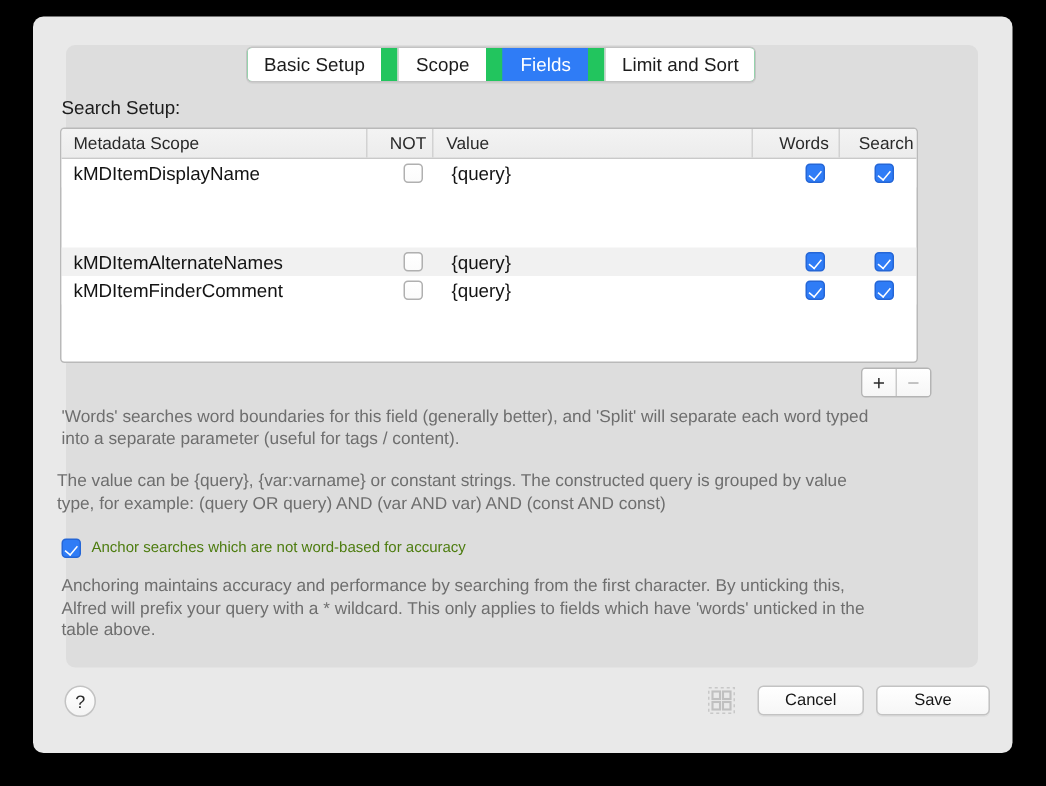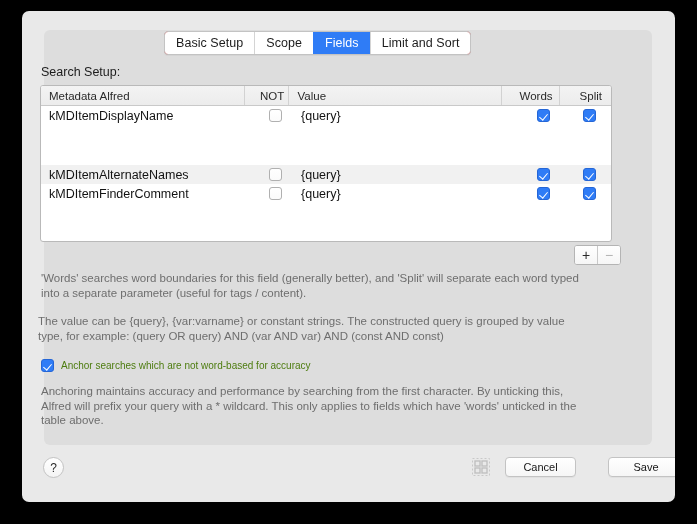--- a/index.html
+++ b/index.html
@@ -38,25 +38,26 @@
     border-radius: 6px;
   }
 
   
   #tabbar {
     position: absolute;
     left: 142px;
     top: 20px;
     height: 22px;
     display: flex;
-    background: #b91c1c;
+    background: #22c55e;
     border: 1px solid #c3c3c3;
     border-radius: 4px;
     box-shadow: 0 1px 0 rgba(0,0,0,0.04);
     overflow: hidden;
+    gap: 11px;
   }
   .tab {
     display: flex;
     align-items: center;
     justify-content: center;
     padding: 0 11px;
     font-size: 12.5px;
     color: #1c1c1c;
     border-left: 1px solid #d4d4d4;
     background: #ffffff;
@@ -253,46 +254,46 @@
     background: linear-gradient(to bottom,#ffffff,#f6f6f6);
     font-size: 11px;
     color: #161616;
     display: flex;
     align-items: center;
     justify-content: center;
     box-sizing: border-box;
     box-shadow: 0 1px 0 rgba(0,0,0,0.035);
   }
   #cancel-button { left: 483px; top: 446px; width: 71px; }
-  #save-button   { left: 562px; top: 446px; width: 76px; margin-left: 24px; }
+  #save-button   { left: 562px; top: 446px; width: 76px; }
 </style>
 </head>
 <body>
 
 <div id="window">
 
   <div id="panel"></div>
 
   <div id="tabbar">
     <div class="tab">Basic Setup</div>
     <div class="tab">Scope</div>
     <div class="tab selected">Fields</div>
     <div class="tab">Limit and Sort</div>
   </div>
 
   <div id="search-fields-label">Search Setup:</div>
 
   <div id="table">
 
     <div id="thead">
-      <div class="th col-field lead">Metadata Alfred</div>
+      <div class="th col-field lead">Metadata Scope</div>
       <div class="th col-not centered">NOT</div>
       <div class="th col-value lead">Value</div>
       <div class="th col-words centered">Words</div>
-      <div class="th col-split centered last">Split</div>
+      <div class="th col-split centered last">Search</div>
     </div>
 
     <div class="trow odd">
       <div class="tcell col-field lead">kMDItemDisplayName</div>
       <div class="tcell col-not centered">
           <span class="cbox"></span>
         </div>
       <div class="tcell col-value lead">{query}</div>
       <div class="tcell col-words centered">
           <span class="cbox on"></span>

